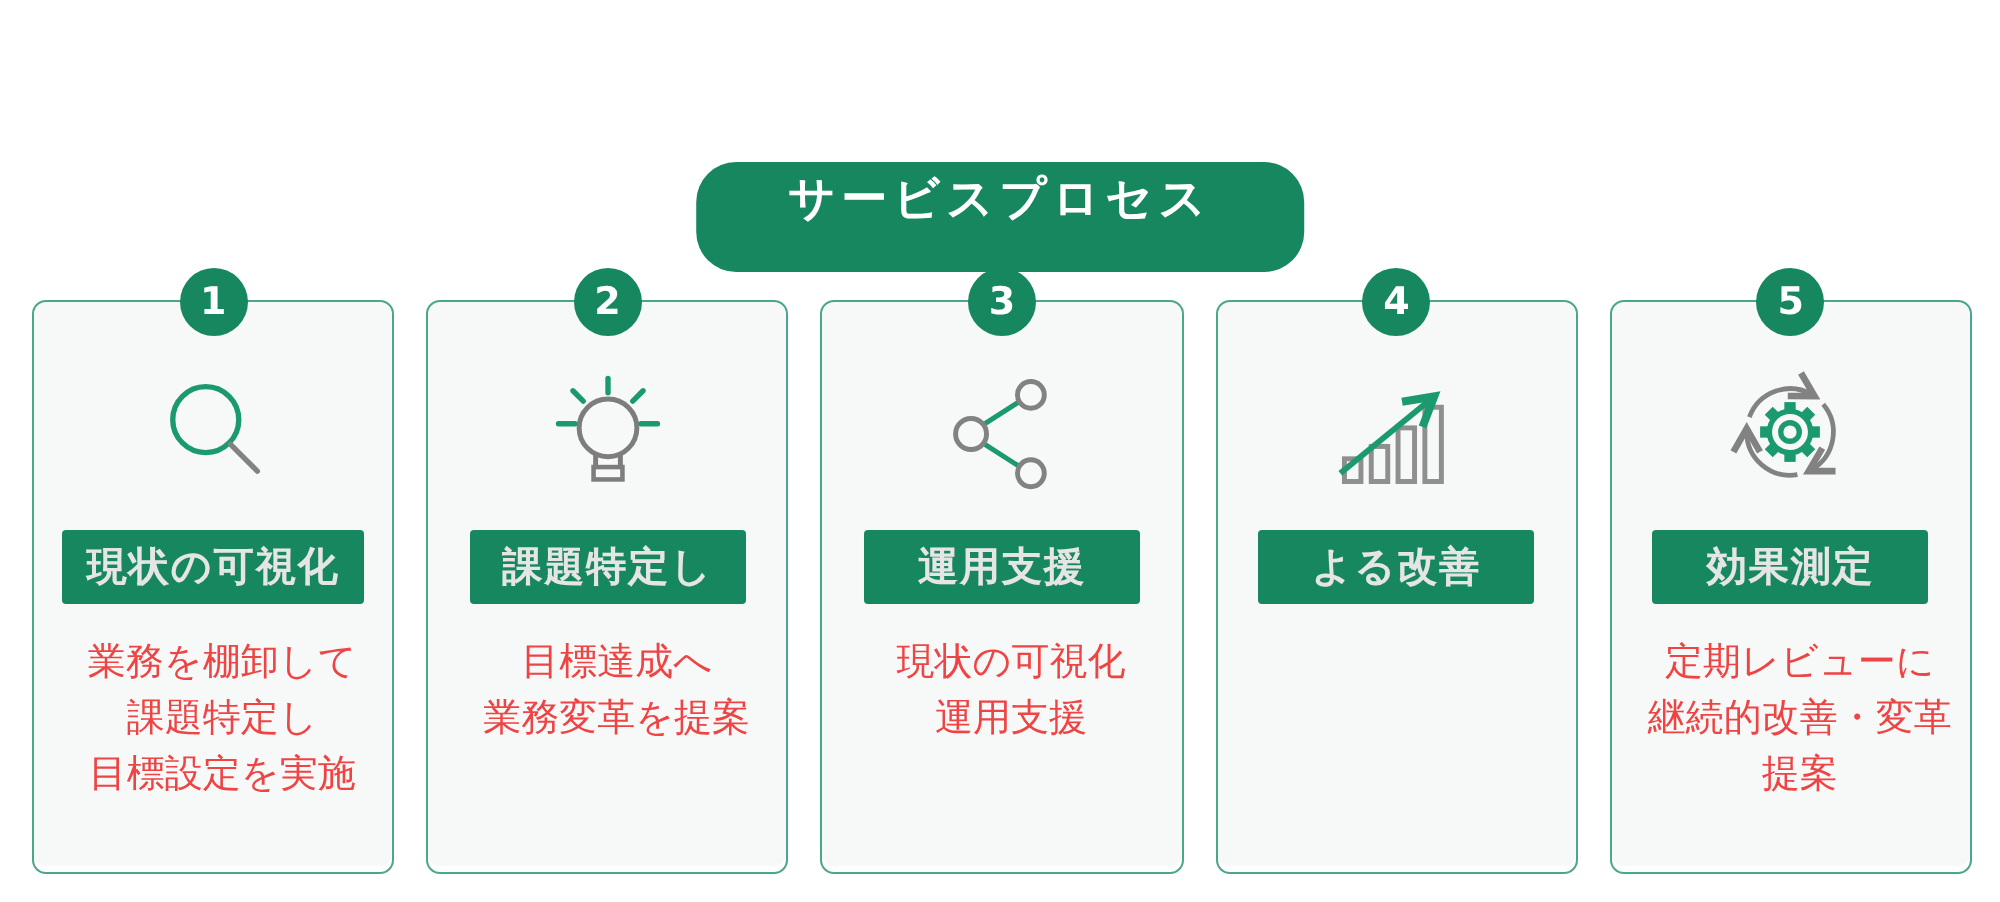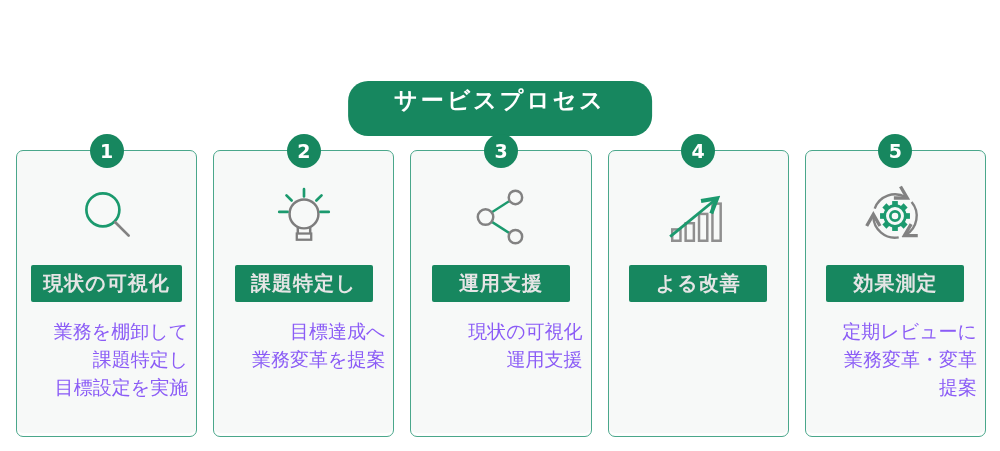--- a/index.html
+++ b/index.html
@@ -33,22 +33,22 @@
     margin-top:30px;height:70px;
     display:flex;align-items:center;justify-content:center;
   }
   .badge{
     margin:14px auto 0;width:fit-content;min-width:138px;box-sizing:border-box;
     padding:5px 12px;border-radius:2px;background:#17875f;
     color:#e5e5e5;font-size:20px;font-weight:bold;text-align:center;
     letter-spacing:1px;white-space:nowrap;
   }
   .desc{
-    margin:15px 8px 0 17px;font-size:19px;line-height:28px;color:#8b5cf6;
-    white-space:pre-line;text-align:right;
+    margin:15px 8px 0 17px;font-size:19px;line-height:28px;color:#ef4444;
+    white-space:pre-line;text-align:center;
   }
   svg{display:block;}
 </style>
 </head>
 <body>
 
 <div class="title-pill">
   <span>サービスプロセス</span>
 </div>
 
@@ -149,17 +149,17 @@
           <line x1="26.3" y1="26.3" x2="21.7" y2="21.7"></line>
           <line x1="32" y1="24" x2="32" y2="17.5"></line>
           <line x1="37.7" y1="26.3" x2="42.3" y2="21.7"></line>
         </g>
         <circle cx="32" cy="32" r="10" fill="#f7f9f8" stroke="#1b9a6e" stroke-width="2.6"></circle>
         <circle cx="32" cy="32" r="4.5" fill="none" stroke="#1b9a6e" stroke-width="2.6"></circle>
       </svg>
     </div>
     <div class="badge">効果測定</div>
     <div class="desc">定期レビューに
-業務変革・変革
+継続的改善・変革
 提案</div>
   </div>
 
 </div>
 
 </body></html>

